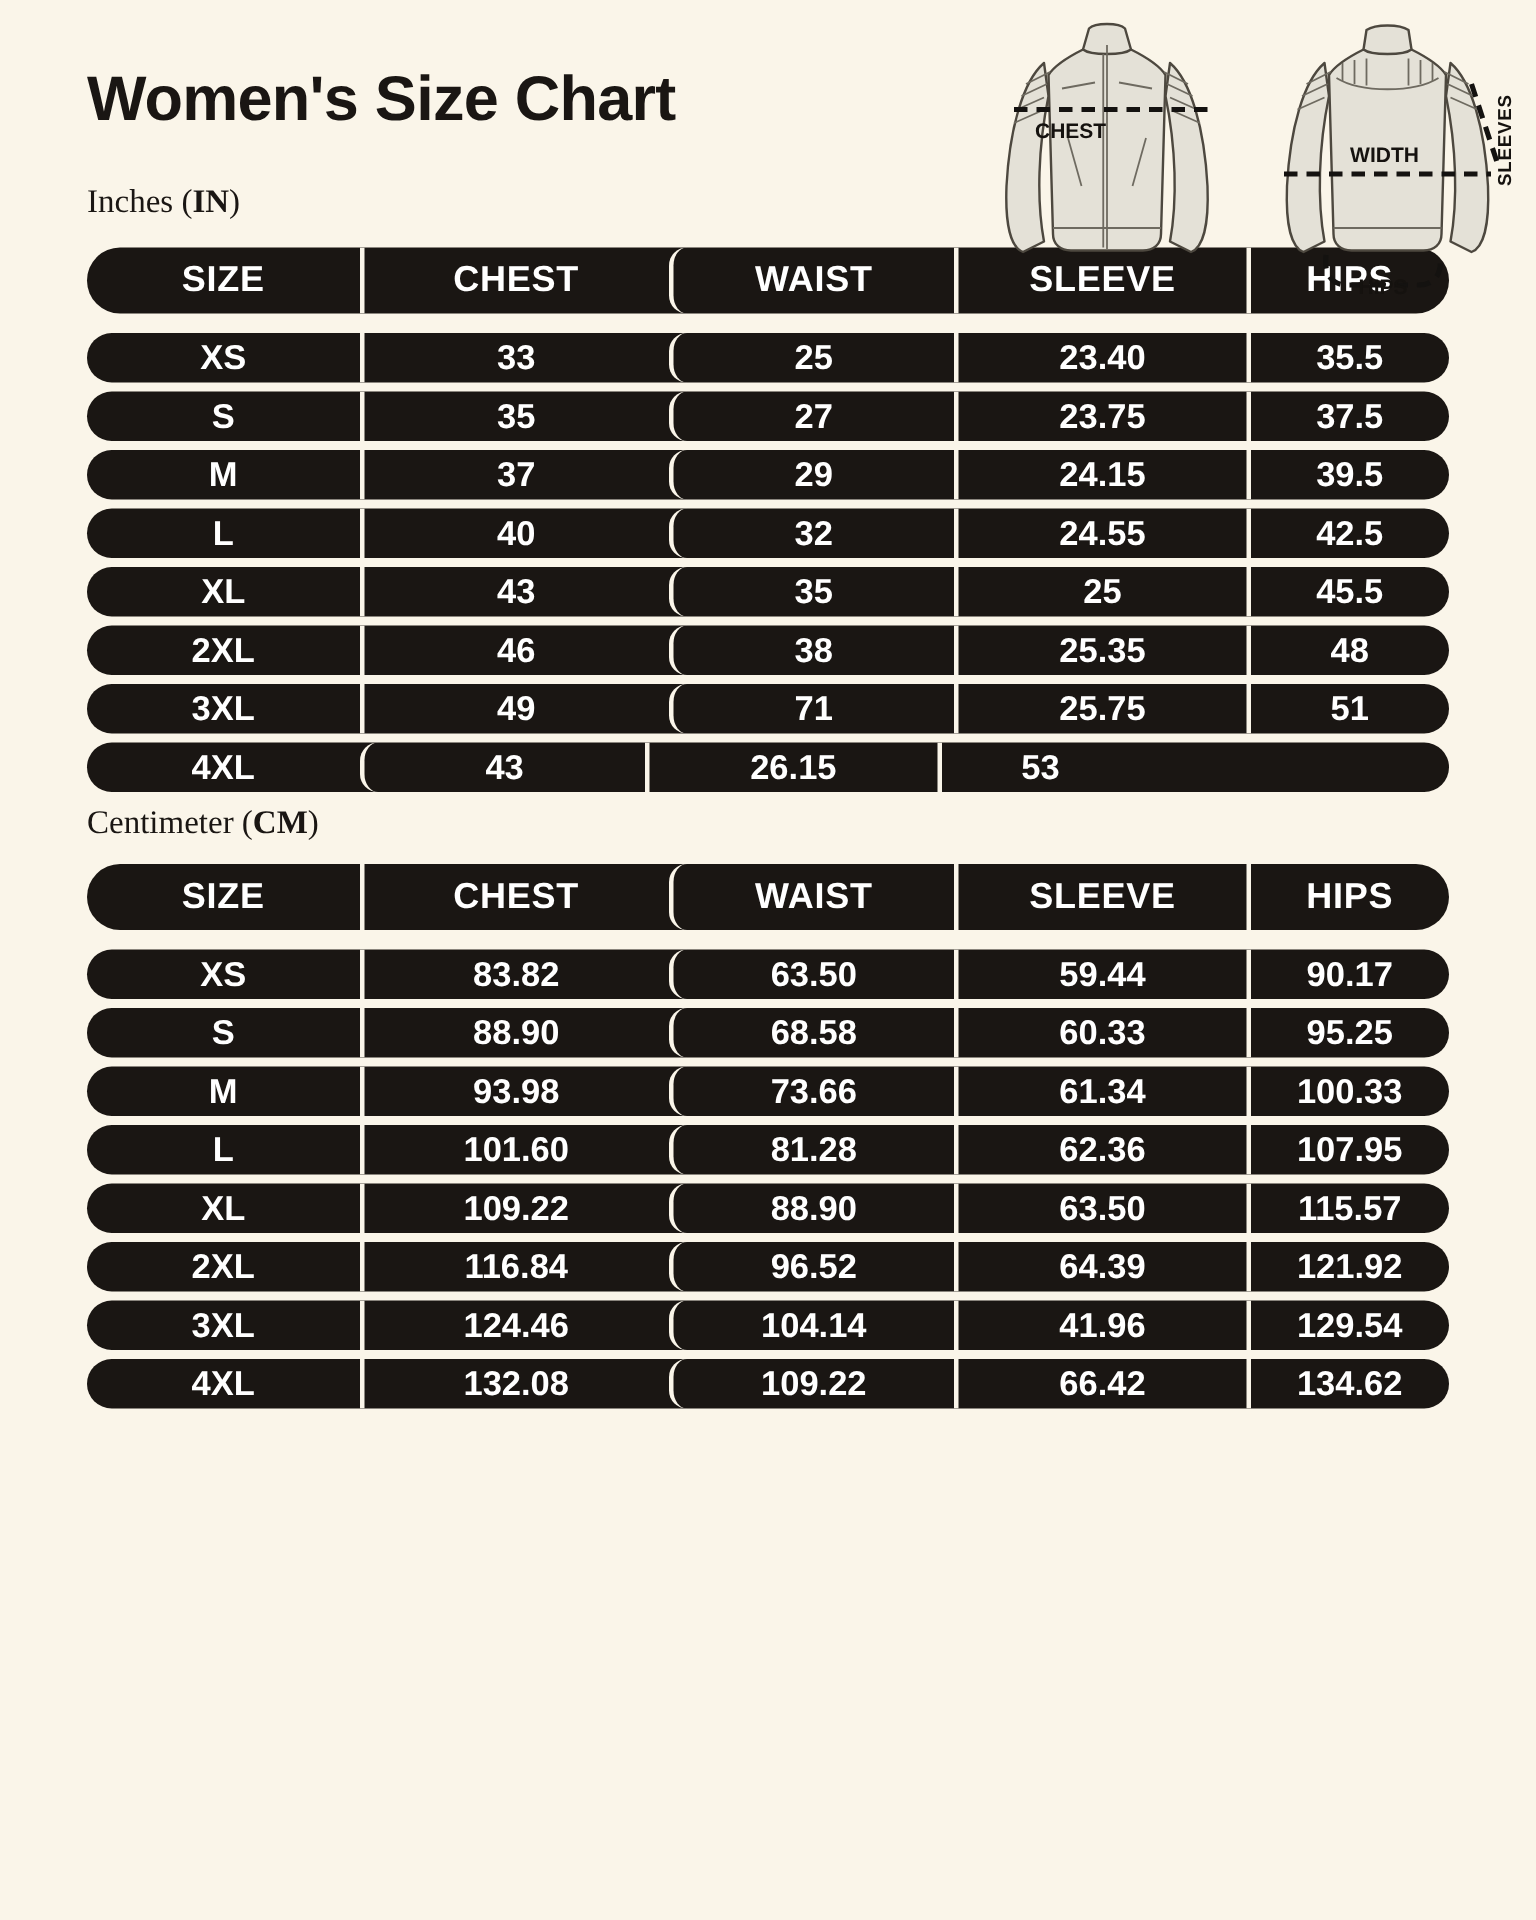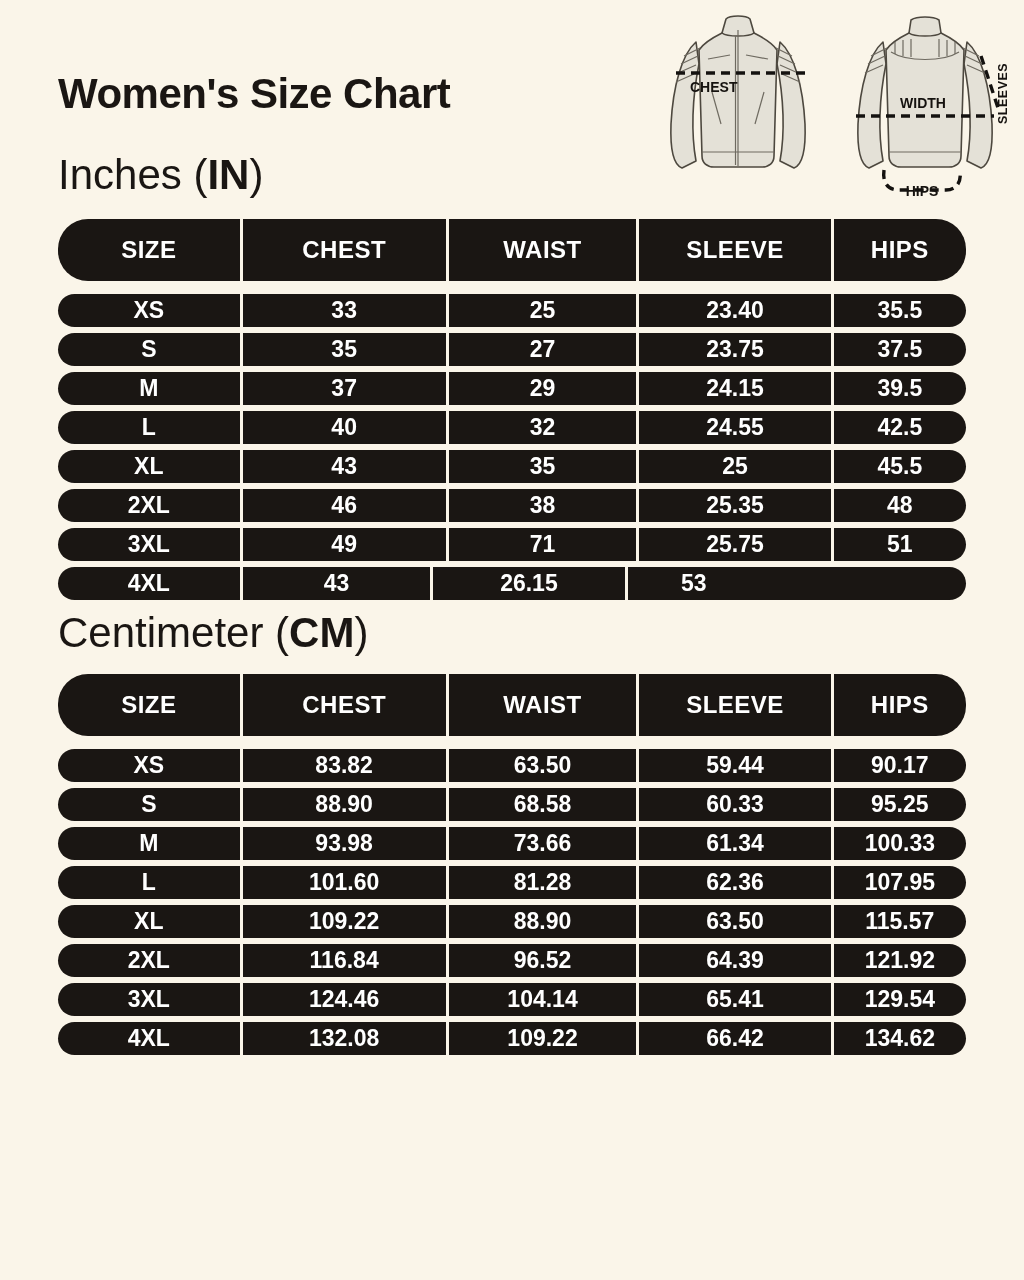--- a/index.html
+++ b/index.html
@@ -12,62 +12,63 @@
     position:relative;
     width:1024px;height:1280px;
     box-sizing:border-box;
     padding:0 58px;
     background:var(--bg);
     font-family:"Liberation Sans",sans-serif;
     color:var(--ink);
     overflow:hidden;
   }
   .title{
-    margin:0;padding-top:70px;
+    margin:0;padding-top:42px;
     font-size:42px;line-height:1.15;
     font-weight:700;
     letter-spacing:-0.5px;
     color:var(--ink);
   }
   .unit-heading{
     margin:30px 0 0;
-    font-size:42px;line-height:1.3;
+    font-size:22px;line-height:1.3;
     font-weight:400;
     color:var(--ink);
+    font-family:Liberation Serif, serif;
   }
   .unit-heading .abbr{font-weight:700;}
   .size-table{margin-top:16px;}
   .row{
     display:flex;
     background:var(--ink);
     color:var(--white);
     overflow:hidden;
   }
   .row.head{
-    height:62px;
+    height:44px;
     border-radius:30px;
     margin-bottom:13px;
     font-size:24px;
     letter-spacing:0.5px;
   }
   .row.data{
     height:33px;
     border-radius:23px;
     margin-bottom:6px;
     font-size:23px;
   }
   .cell{
     display:flex;align-items:center;justify-content:center;
     font-weight:700;
     box-sizing:border-box;
   }
   .cell + .cell{border-left:3px solid var(--bg);}
   .col0{width:20%;}
   .col1{width:22.7%;}
-  .col2{width:21%;}
+  .col2{width:21%;border-radius:12px;}
   .col3{width:21.4%;}
   .col4{width:14.9%;}
   .jacket-art{
     position:absolute;
     top:6px;right:14px;
     width:350px;height:192px;
   }
   .mlabel{
     font-family:"Liberation Sans",sans-serif;
     font-weight:700;
@@ -249,21 +250,21 @@
           <div class="cell col0">2XL</div>
           <div class="cell col1">116.84</div>
           <div class="cell col2">96.52</div>
           <div class="cell col3">64.39</div>
           <div class="cell col4">121.92</div>
         </div>
         <div class="row data">
           <div class="cell col0">3XL</div>
           <div class="cell col1">124.46</div>
           <div class="cell col2">104.14</div>
-          <div class="cell col3">65.41</div>
+          <div class="cell col3">41.96</div>
           <div class="cell col4">129.54</div>
         </div>
         <div class="row data">
           <div class="cell col0">4XL</div>
           <div class="cell col1">132.08</div>
           <div class="cell col2">109.22</div>
           <div class="cell col3">66.42</div>
           <div class="cell col4">134.62</div>
         </div>
       </div>

